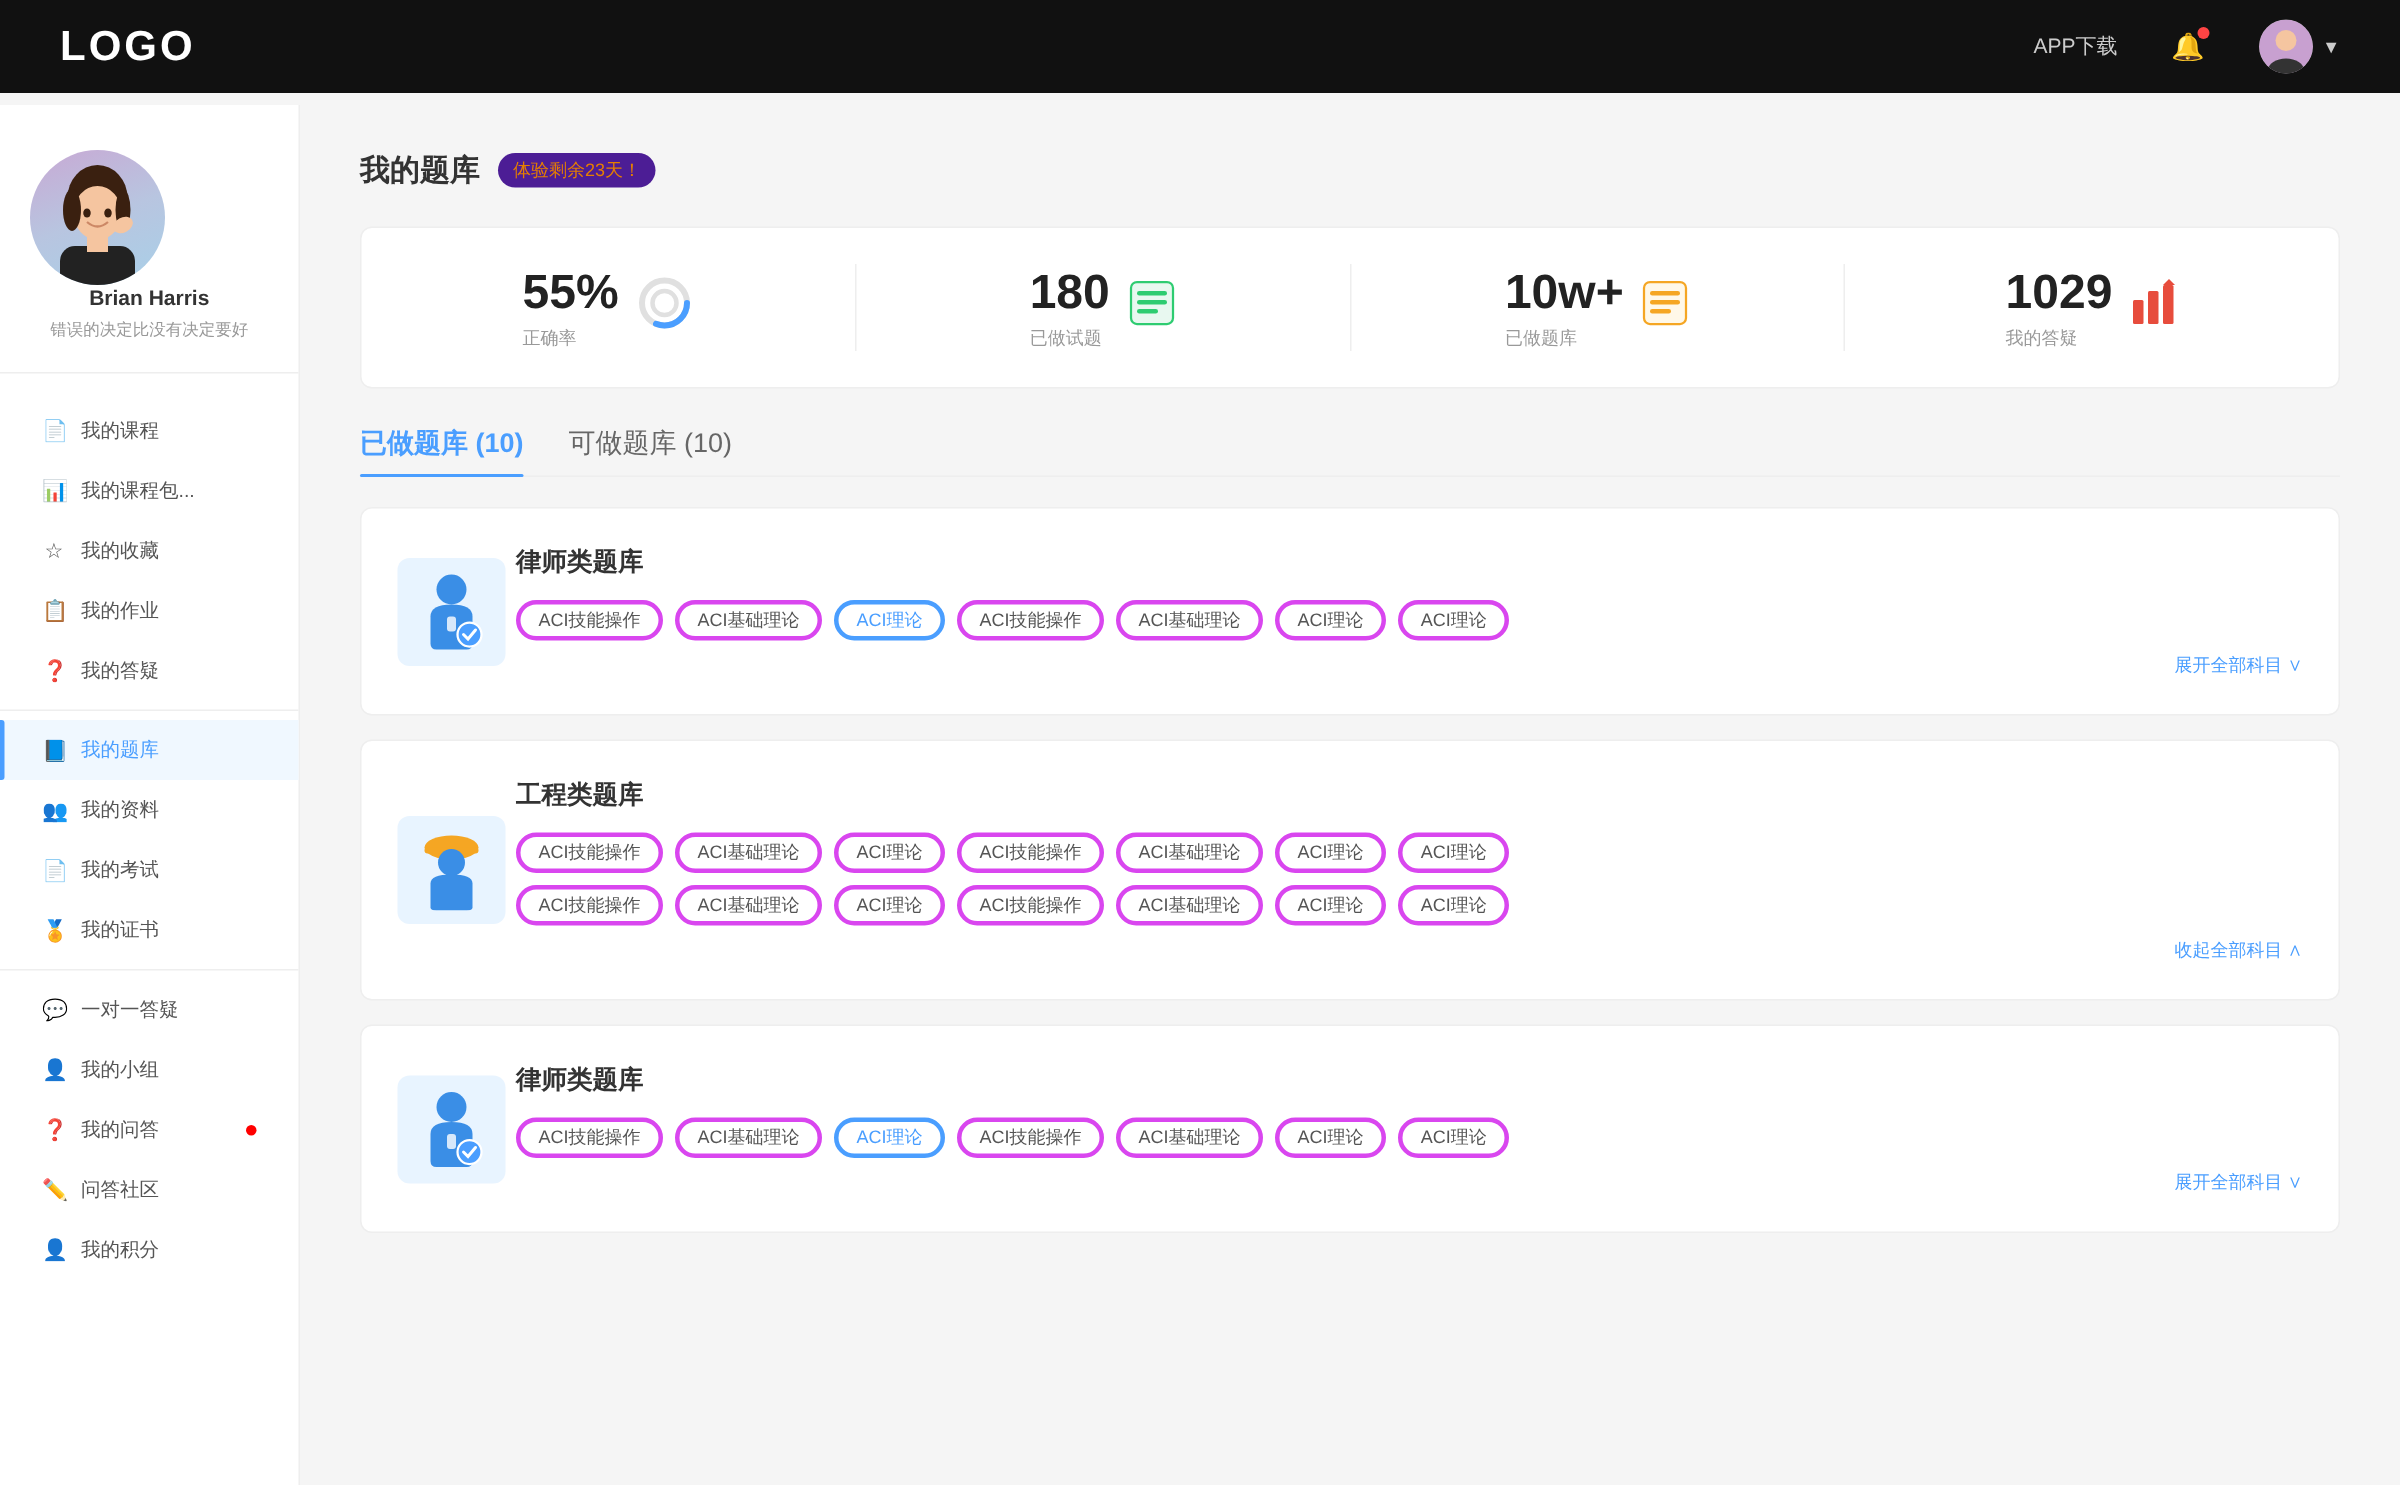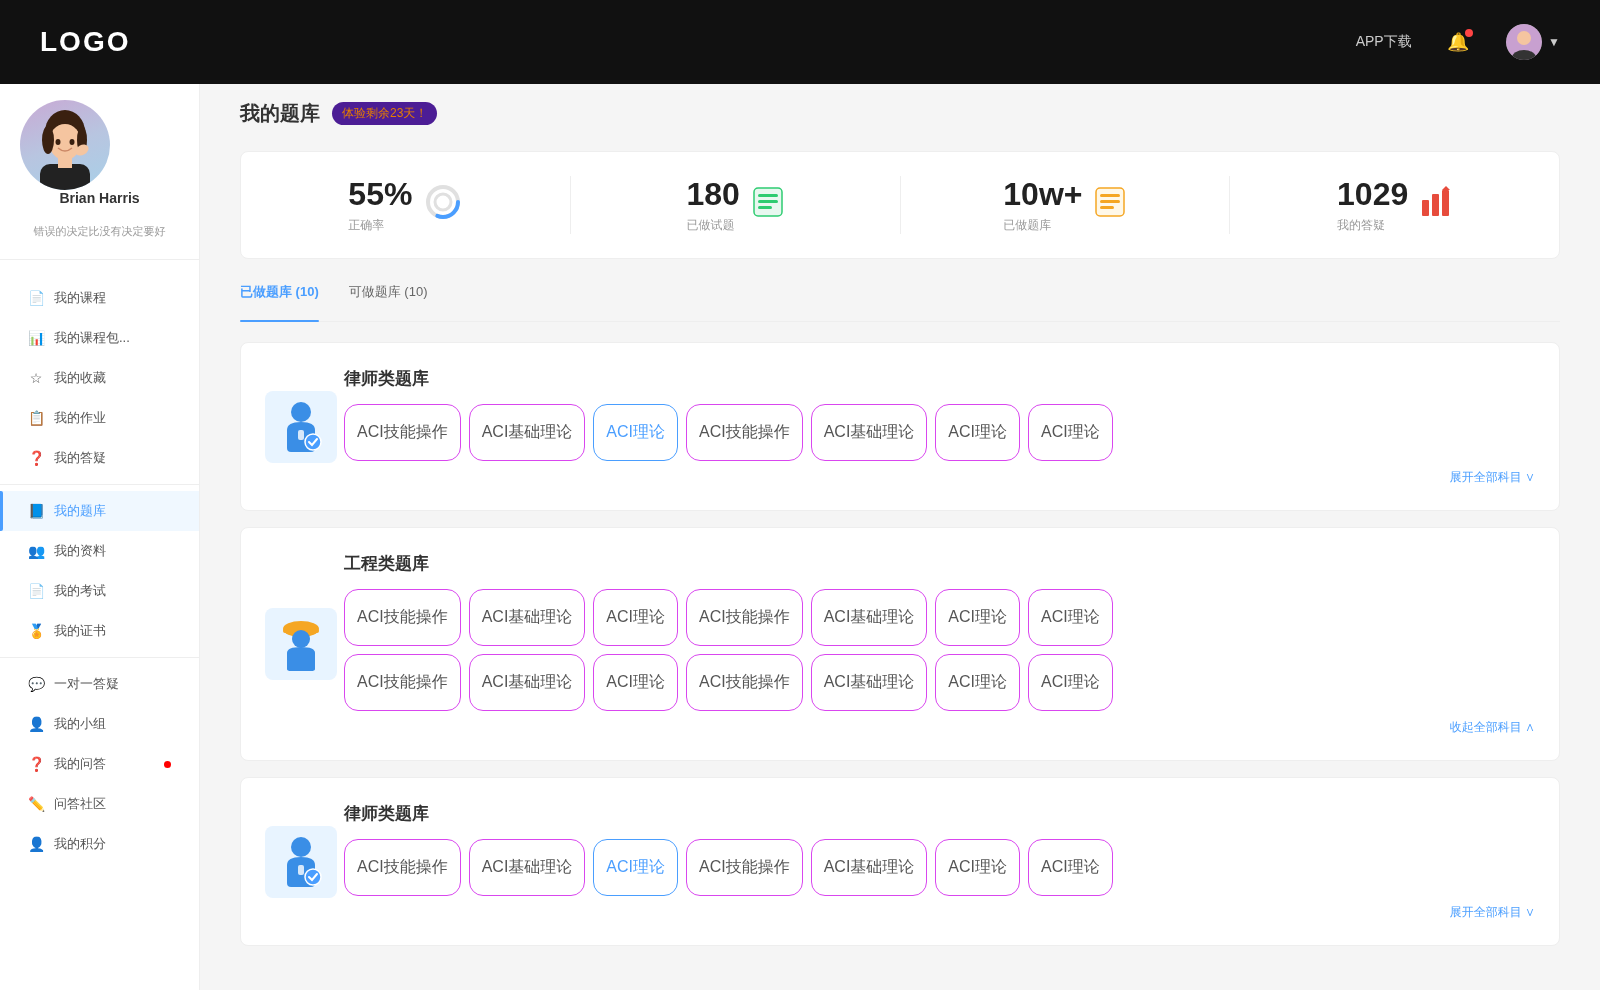--- a/index.html
+++ b/index.html
@@ -1,21 +1,21 @@
 <!DOCTYPE html>
 <html><head>
   <meta charset="utf-8">
   <style>
     * { box-sizing: border-box; margin: 0; padding: 0; }
     body { font-family: 'PingFang SC', 'Microsoft YaHei', sans-serif; background: #f5f5f5; min-height: 990px; }
 
     
     .header {
       background: #111;
-      height: 84px;
+      height: 62px;
       display: flex;
       align-items: center;
       padding: 0 40px;
       position: fixed;
       top: 0; left: 0; right: 0;
       z-index: 100;
     }
     .logo {
       color: white;
       font-size: 28px;
@@ -69,21 +69,21 @@
     
     .sidebar {
       width: 200px;
       background: #fff;
       min-height: 920px;
       flex-shrink: 0;
       border-right: 1px solid #eee;
       padding-top: 30px;
     }
     .user-section { text-align: center; padding: 0 20px 20px; border-bottom: 1px solid #eee; margin-bottom: 10px; }
-    .user-name { font-size: 14px; font-weight: 600; color: #333; margin-bottom: 18px; }
+    .user-name { font-size: 14px; font-weight: 600; color: #333; margin-bottom: 7px; }
     .user-motto { font-size: 11px; color: #999; line-height: 1.4; }
     .sidebar-menu { padding: 8px 0; }
     .menu-item {
       display: flex; align-items: center; gap: 10px;
       padding: 11px 28px;
       font-size: 13px;
       color: #555;
       cursor: pointer;
       position: relative;
     }
@@ -139,24 +139,24 @@
     }
     .stat-item:last-child { border-right: none; }
     .stat-text { }
     .stat-value { font-size: 32px; font-weight: 600; color: #222; }
     .stat-label { font-size: 12px; color: #999; margin-top: 4px; }
     .stat-icon { font-size: 28px; }
 
     
     .tabs { display: flex; gap: 30px; margin-bottom: 20px; border-bottom: 1px solid #eee; }
     .tab {
-      font-size: 13px;
+      font-size: 18px;
       color: #666;
       cursor: pointer;
-      padding-bottom: 20px;
+      padding-bottom: 10px;
       position: relative;
     }
     .tab.active {
       color: #4a9eff;
       font-weight: 600;
     }
     .tab.active::after {
       content: '';
       position: absolute;
       bottom: -1px; left: 0; right: 0;
@@ -180,24 +180,24 @@
       width: 72px; height: 72px;
       background: #e8f4ff;
       border-radius: 8px;
       display: flex; align-items: center; justify-content: center;
       flex-shrink: 0;
     }
     .qbank-body { flex: 1; }
     .qbank-title { font-size: 17px; font-weight: 600; color: #333; margin-bottom: 14px; }
     .tags-row { display: flex; flex-wrap: wrap; gap: 8px; margin-bottom: 8px; }
     .tag {
-      padding: 17px 12px;
+      padding: 2px 12px;
       border-radius: 14px;
-      font-size: 16px;
-      border: 1px solid #d946ef;
+      font-size: 12px;
+      border: 3px solid #d946ef;
       color: #555;
       cursor: pointer;
     }
     .tag.active-tag {
       border-color: #4a9eff;
       color: #4a9eff;
       background: #fff;
     }
     .expand-link {
       text-align: right;

